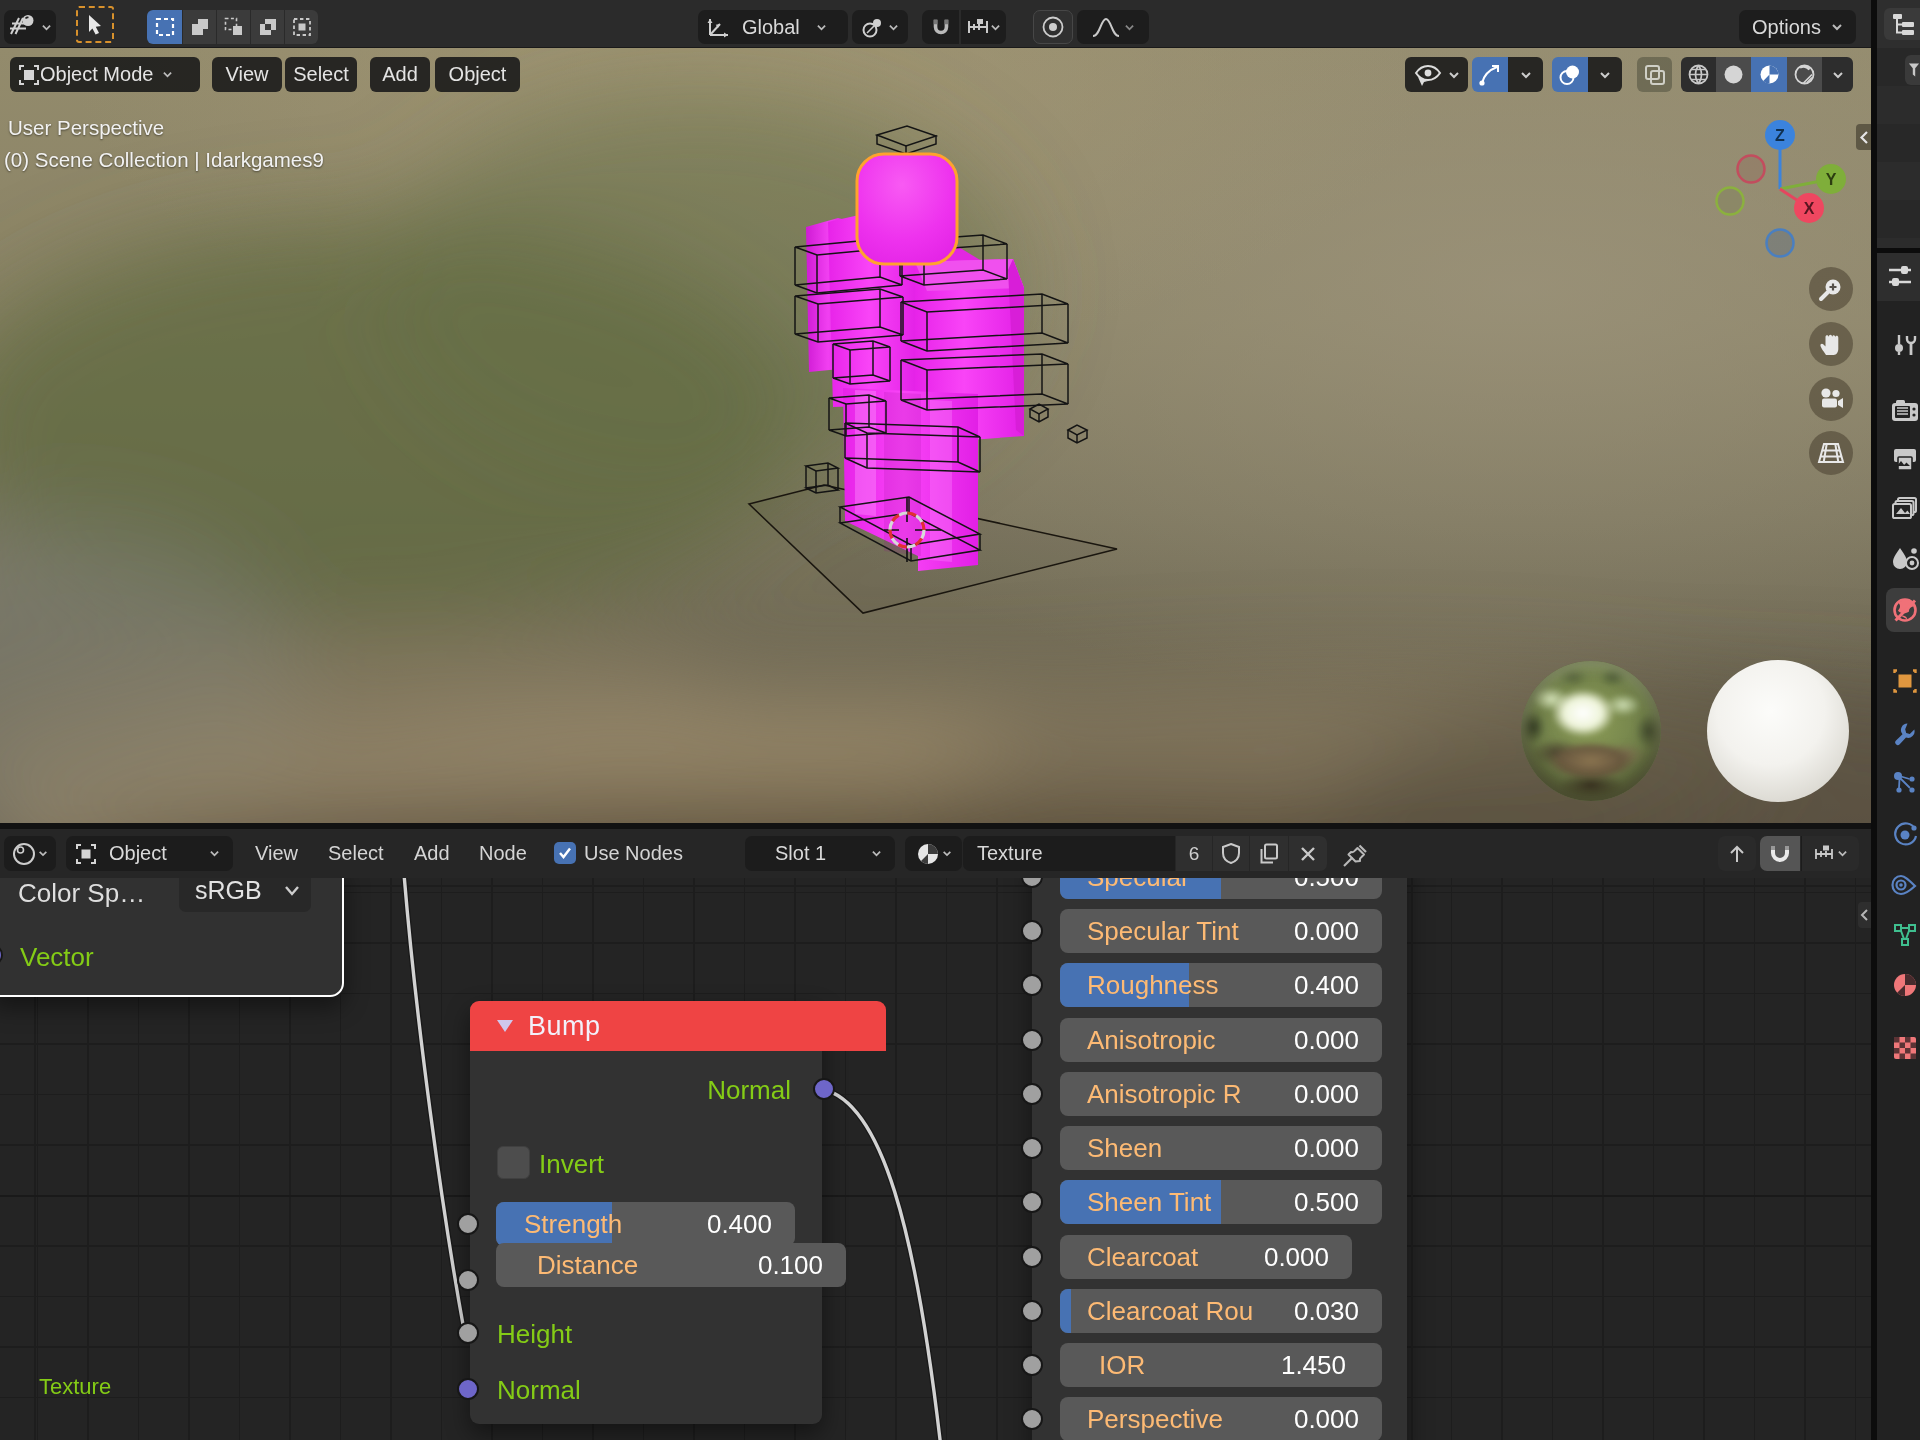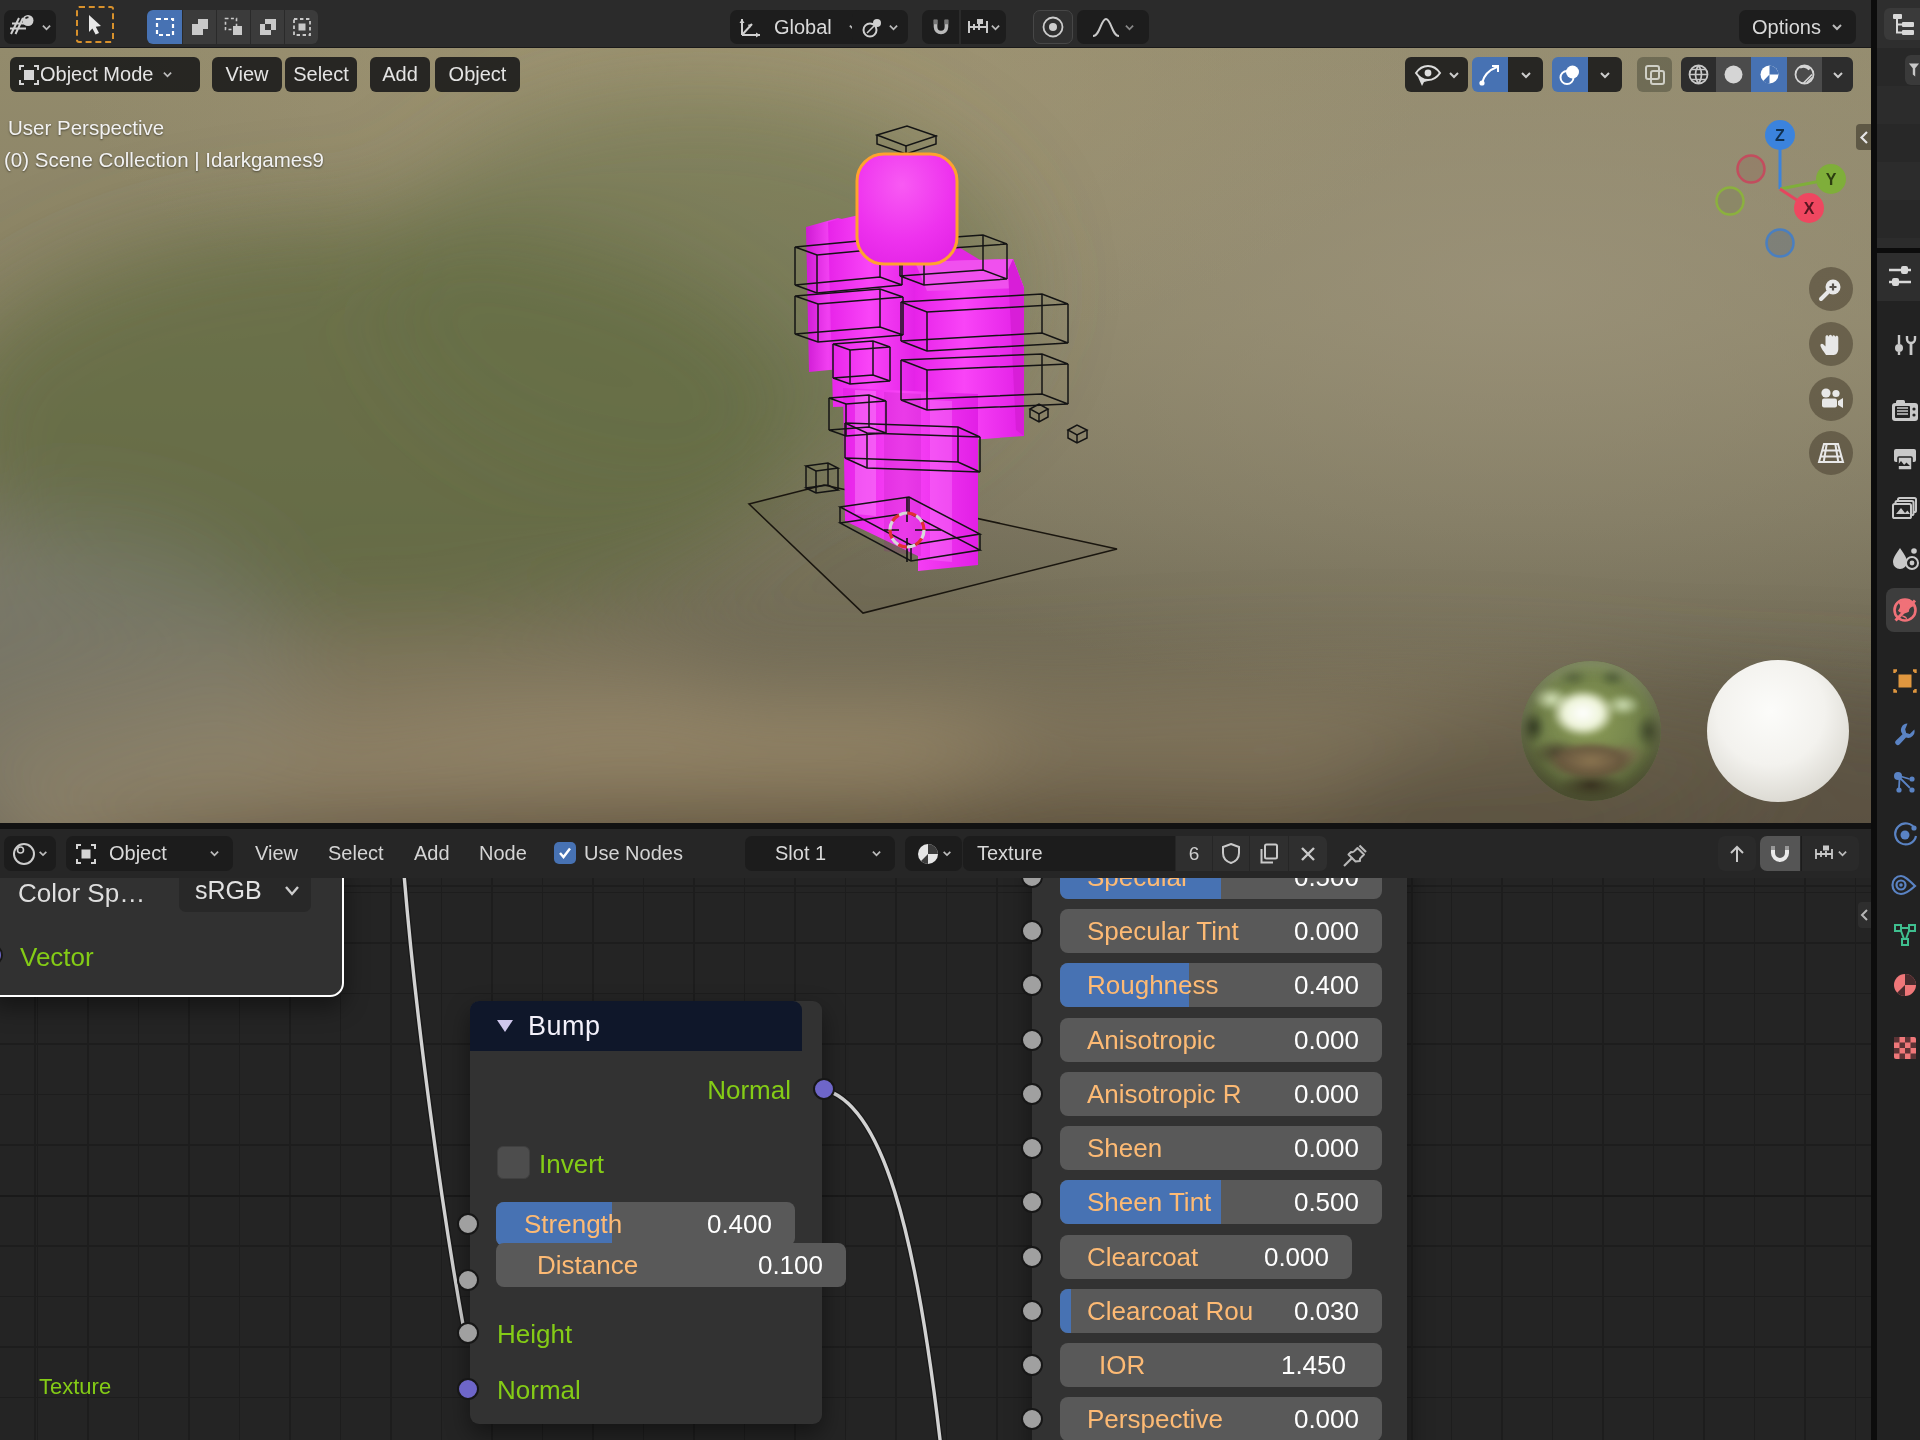--- a/index.html
+++ b/index.html
@@ -91,21 +91,21 @@
           <rect x="7" y="7" width="6" height="6" fill="#3b3b3b"></rect>
         </svg>
       </div>
     <div style="width:34px;background:#3b3b3b;border-left:1px solid #2a2a2a;display:flex;align-items:center;justify-content:center">
         <svg width="20" height="20" viewBox="0 0 20 20">
           <rect x="2" y="2" width="16" height="16" stroke="#c9c9c9" stroke-width="1.8" stroke-dasharray="3.4 2.6" fill="none"></rect>
           <rect x="6.5" y="6.5" width="7" height="7" fill="#c9c9c9"></rect>
         </svg>
       </div>
   </div>
-  <div class="tbtn" style="left:730px;width:150px">
+  <div class="tbtn" style="left:698px;width:150px">
     <svg width="26" height="24" viewBox="0 0 26 24" style="margin-left:8px">
         <path d="M4 20V4 M4 20h18" stroke="#d0d0d0" stroke-width="2"></path>
         <path d="M4 4l-2.5 4h5z M22 20l-4-2.5v5z" fill="#d0d0d0"></path>
         <path d="M4 20L14 9" stroke="#d0d0d0" stroke-width="2"></path>
         <path d="M14 9l-4.2.8L12 13z" fill="#d0d0d0"></path>
       </svg>
     <span style="margin-left:10px">Global</span>
     <svg width="11" height="9" viewBox="0 0 12 10" style="margin-left:16px">
         <path d="M2 3l4 4 4-4" stroke="#bbb" stroke-width="2" fill="none"></path>
       </svg>
@@ -550,21 +550,21 @@
       <span style="margin-left:16px">sRGB</span>
       <svg width="22" height="22" viewBox="0 0 22 22" style="position:absolute;right:8px">
           <path d="M5 8l6 7 6-7" stroke="#cdcdcd" stroke-width="2.4" fill="none"></path>
         </svg>
     </div>
     <div class="ntext" style="left:26px;top:76px">Vector</div>
     <div class="sock" style="left:-13px;top:78px;background:#6e66c9"></div>
   </div>
 
   <div class="node" style="left:470px;top:123px;width:352px;height:423px">
-    <div style="position:absolute;left:0;top:0;width:332px;height:50px;background:#0f172a;border-radius:9px 9px 0 0;display:flex;align-items:center">
+    <div style="position:absolute;left:0;top:0;width:416px;height:50px;background:#ef4444;border-radius:9px 9px 0 0;display:flex;align-items:center">
       <svg width="18" height="14" viewBox="0 0 18 14" style="margin-left:26px">
           <path d="M1 1h16l-8 12z" fill="#cfc7ec"></path>
         </svg>
       <span style="margin-left:14px;color:#f2f0fa;font-size:27px;letter-spacing:0.5px">Bump</span>
     </div>
     <div class="ntext" style="right:31px;top:74px;left:auto">Normal</div>
     <div class="sock" style="right:-13px;top:77px;background:#6e66c9"></div>
     <div style="position:absolute;left:27px;top:145px;width:33px;height:33px;background:#4d4d4d;border-radius:6px;border:1.5px solid #404040"></div>
     <div class="ntext" style="left:69px;top:148px">Invert</div>
     <div class="slider" style="left:26px;top:201px;width:299px">

